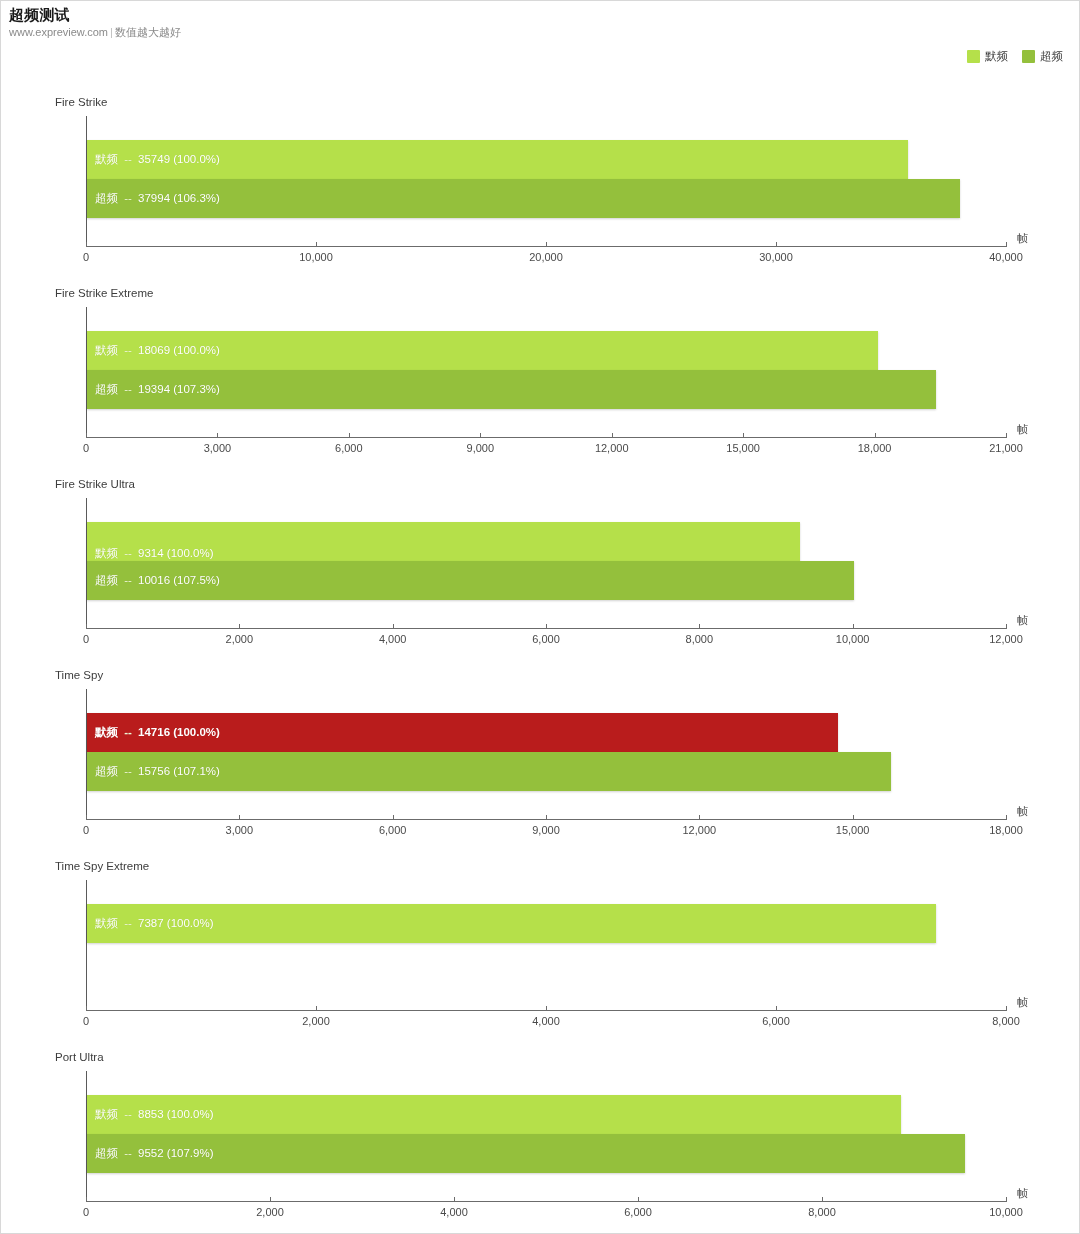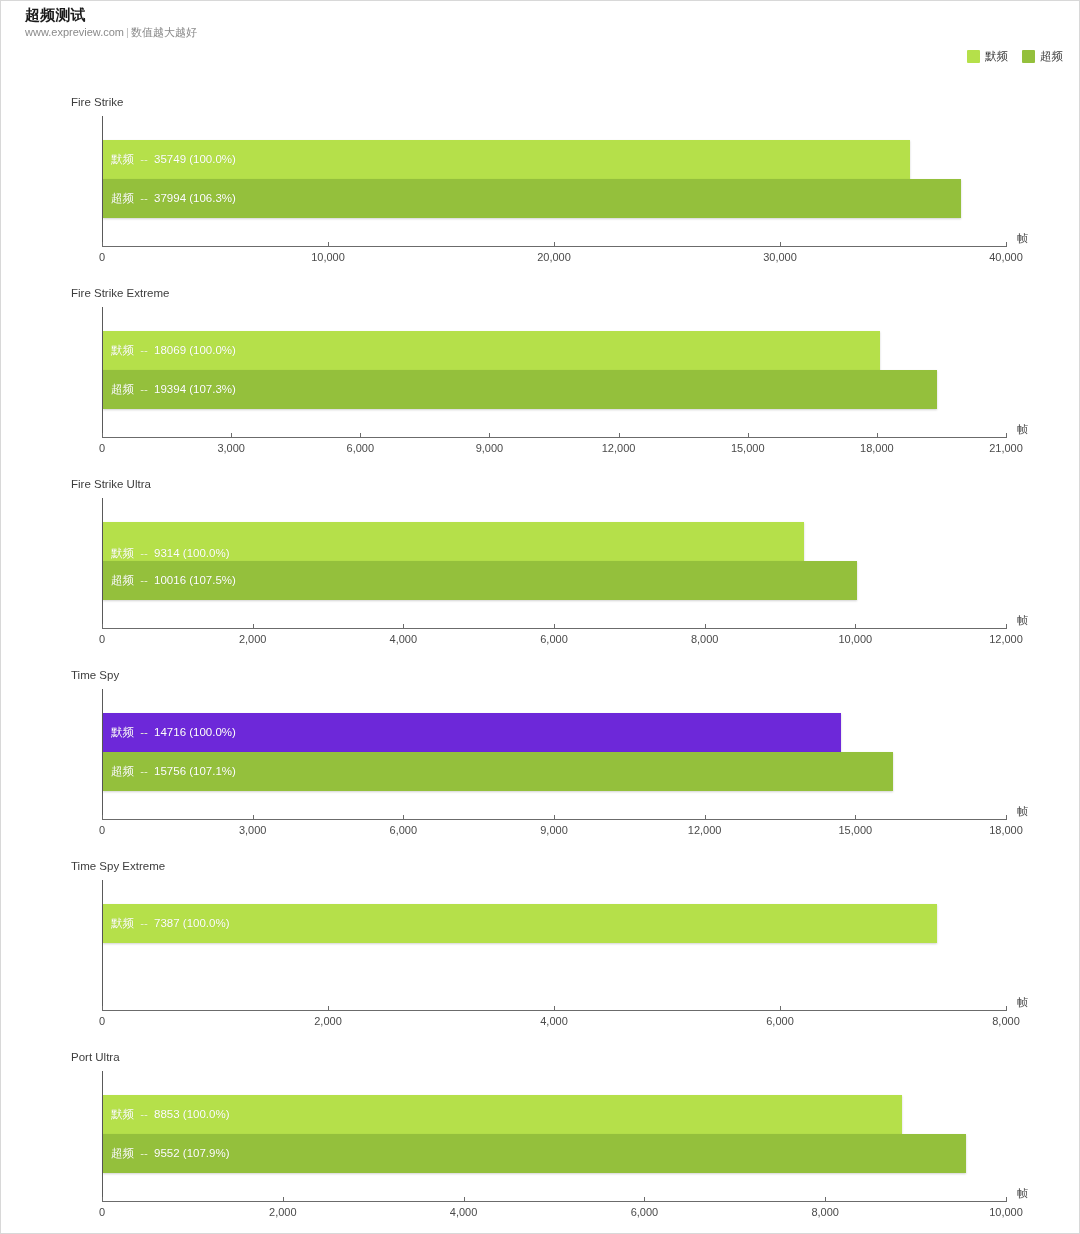--- a/index.html
+++ b/index.html
@@ -14,21 +14,20 @@
     color: #333333;
     position: relative;
     overflow: hidden;
   }
   .page {
     width: 1080px;
     height: 1234px;
     position: relative;
     box-sizing: border-box;
     border: 1px solid #d8d8d8;
-    padding-left: 16px;
   }
   
   .header {
     padding: 5px 0 0 8px;
   }
   .title {
     font-size: 15px;
     font-weight: bold;
     color: #1a1a1a;
     line-height: 18px;
@@ -262,21 +261,21 @@
           <div class="tick" style="left: 100%;"></div>
           <div class="tick-label" style="left: 100%;">12,000</div>
           <div class="axis-unit">帧</div>
         </div>
       </div>
       <div class="chart" style="position: absolute; left: 0px; right: 0px; top: 629px;">
         <div class="chart-title">Time Spy</div>
         <div class="plot">
           <div class="yaxis"></div>
           <div class="bars">
-            <div class="bar" style="width: 81.7556%; background: #6d28d9;">
+            <div class="bar" style="width: 81.7556%; background: #b91c1c; font-weight: bold;">
               <span class="bar-label"><span>默频</span> <span class="dash">--</span><span> 14716 (100.0%)</span></span>
             </div>
             <div class="bar" style="width: 87.5333%; background: rgb(148, 192, 60);">
               <span class="bar-label"><span>超频</span> <span class="dash">--</span><span> 15756 (107.1%)</span></span>
             </div>
           </div>
         </div>
         <div class="xaxis-wrap">
           <div class="xaxis-line"></div>
           <div class="tick" style="left: 0%;"></div>

